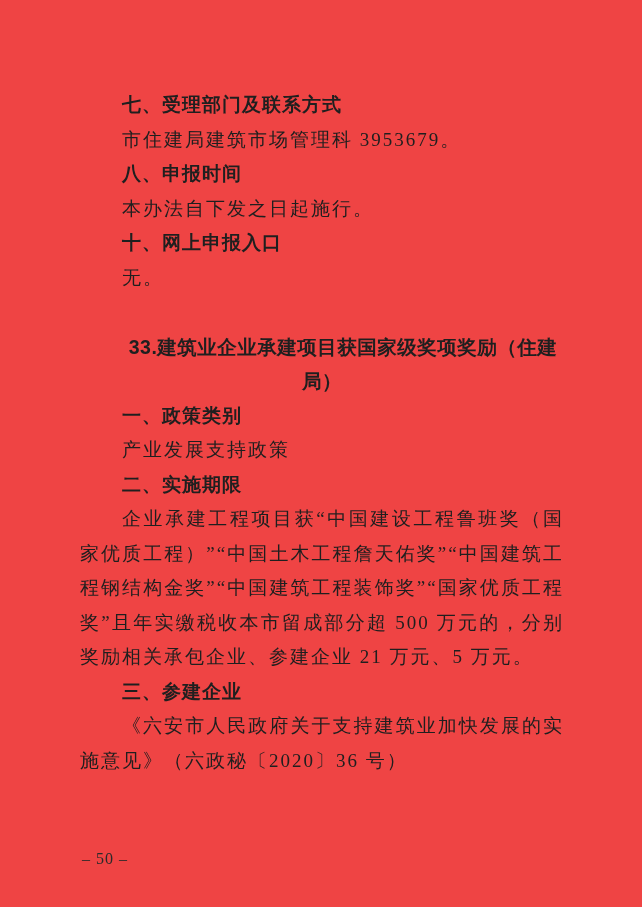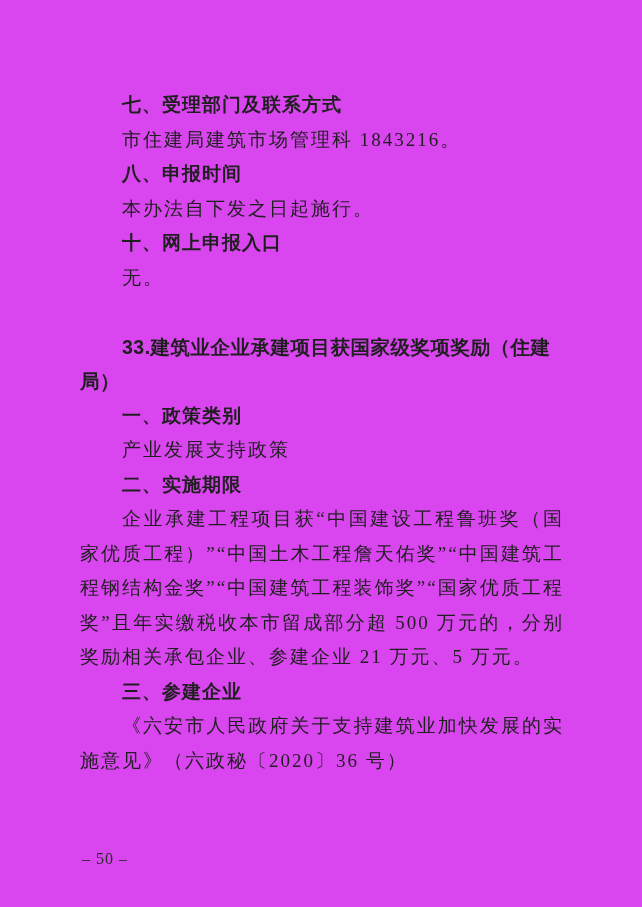--- a/index.html
+++ b/index.html
@@ -4,21 +4,21 @@
 <style>
   html, body {
     margin: 0;
     padding: 0;
     background: #ffffff;
   }
   .page {
     position: relative;
     width: 642px;
     height: 907px;
-    background: #d946ef;
+    background: #ef4444;
     overflow: hidden;
     font-family: "Liberation Serif", "DejaVu Serif", serif;
     color: #1f1f1f;
   }
   .content {
     position: absolute;
     left: 80px;
     top: 88px;
     width: 484px;
   }
@@ -44,20 +44,21 @@
     font-weight: normal;
     letter-spacing: 2px;
     text-align: justify;
   }
   
   .doc-title {
     font-family: "Liberation Sans", "DejaVu Sans", sans-serif;
     font-weight: bold;
     font-size: 19.5px !important;
     letter-spacing: 0.5px;
+    text-align: center;
   }
   .blank-line {
     height: 34.5px;
   }
   .page-footer {
     position: absolute;
     left: 82px;
     top: 827px;
     font-size: 16px;
     line-height: 24px;
@@ -67,21 +68,21 @@
   }
 </style>
 </head>
 <body>
 
 <div class="page">
   <main class="content">
 
     <p class="doc-heading">七、受理部门及联系方式</p>
 
-    <p class="doc-body">市住建局建筑市场管理科 1843216。</p>
+    <p class="doc-body">市住建局建筑市场管理科 3953679。</p>
 
     <p class="doc-heading">八、申报时间</p>
 
 
 
     <p class="doc-body">本办法自下发之日起施行。</p>
 
     <p class="doc-heading">十、网上申报入口</p>
 
     <p class="doc-body">无。</p>

